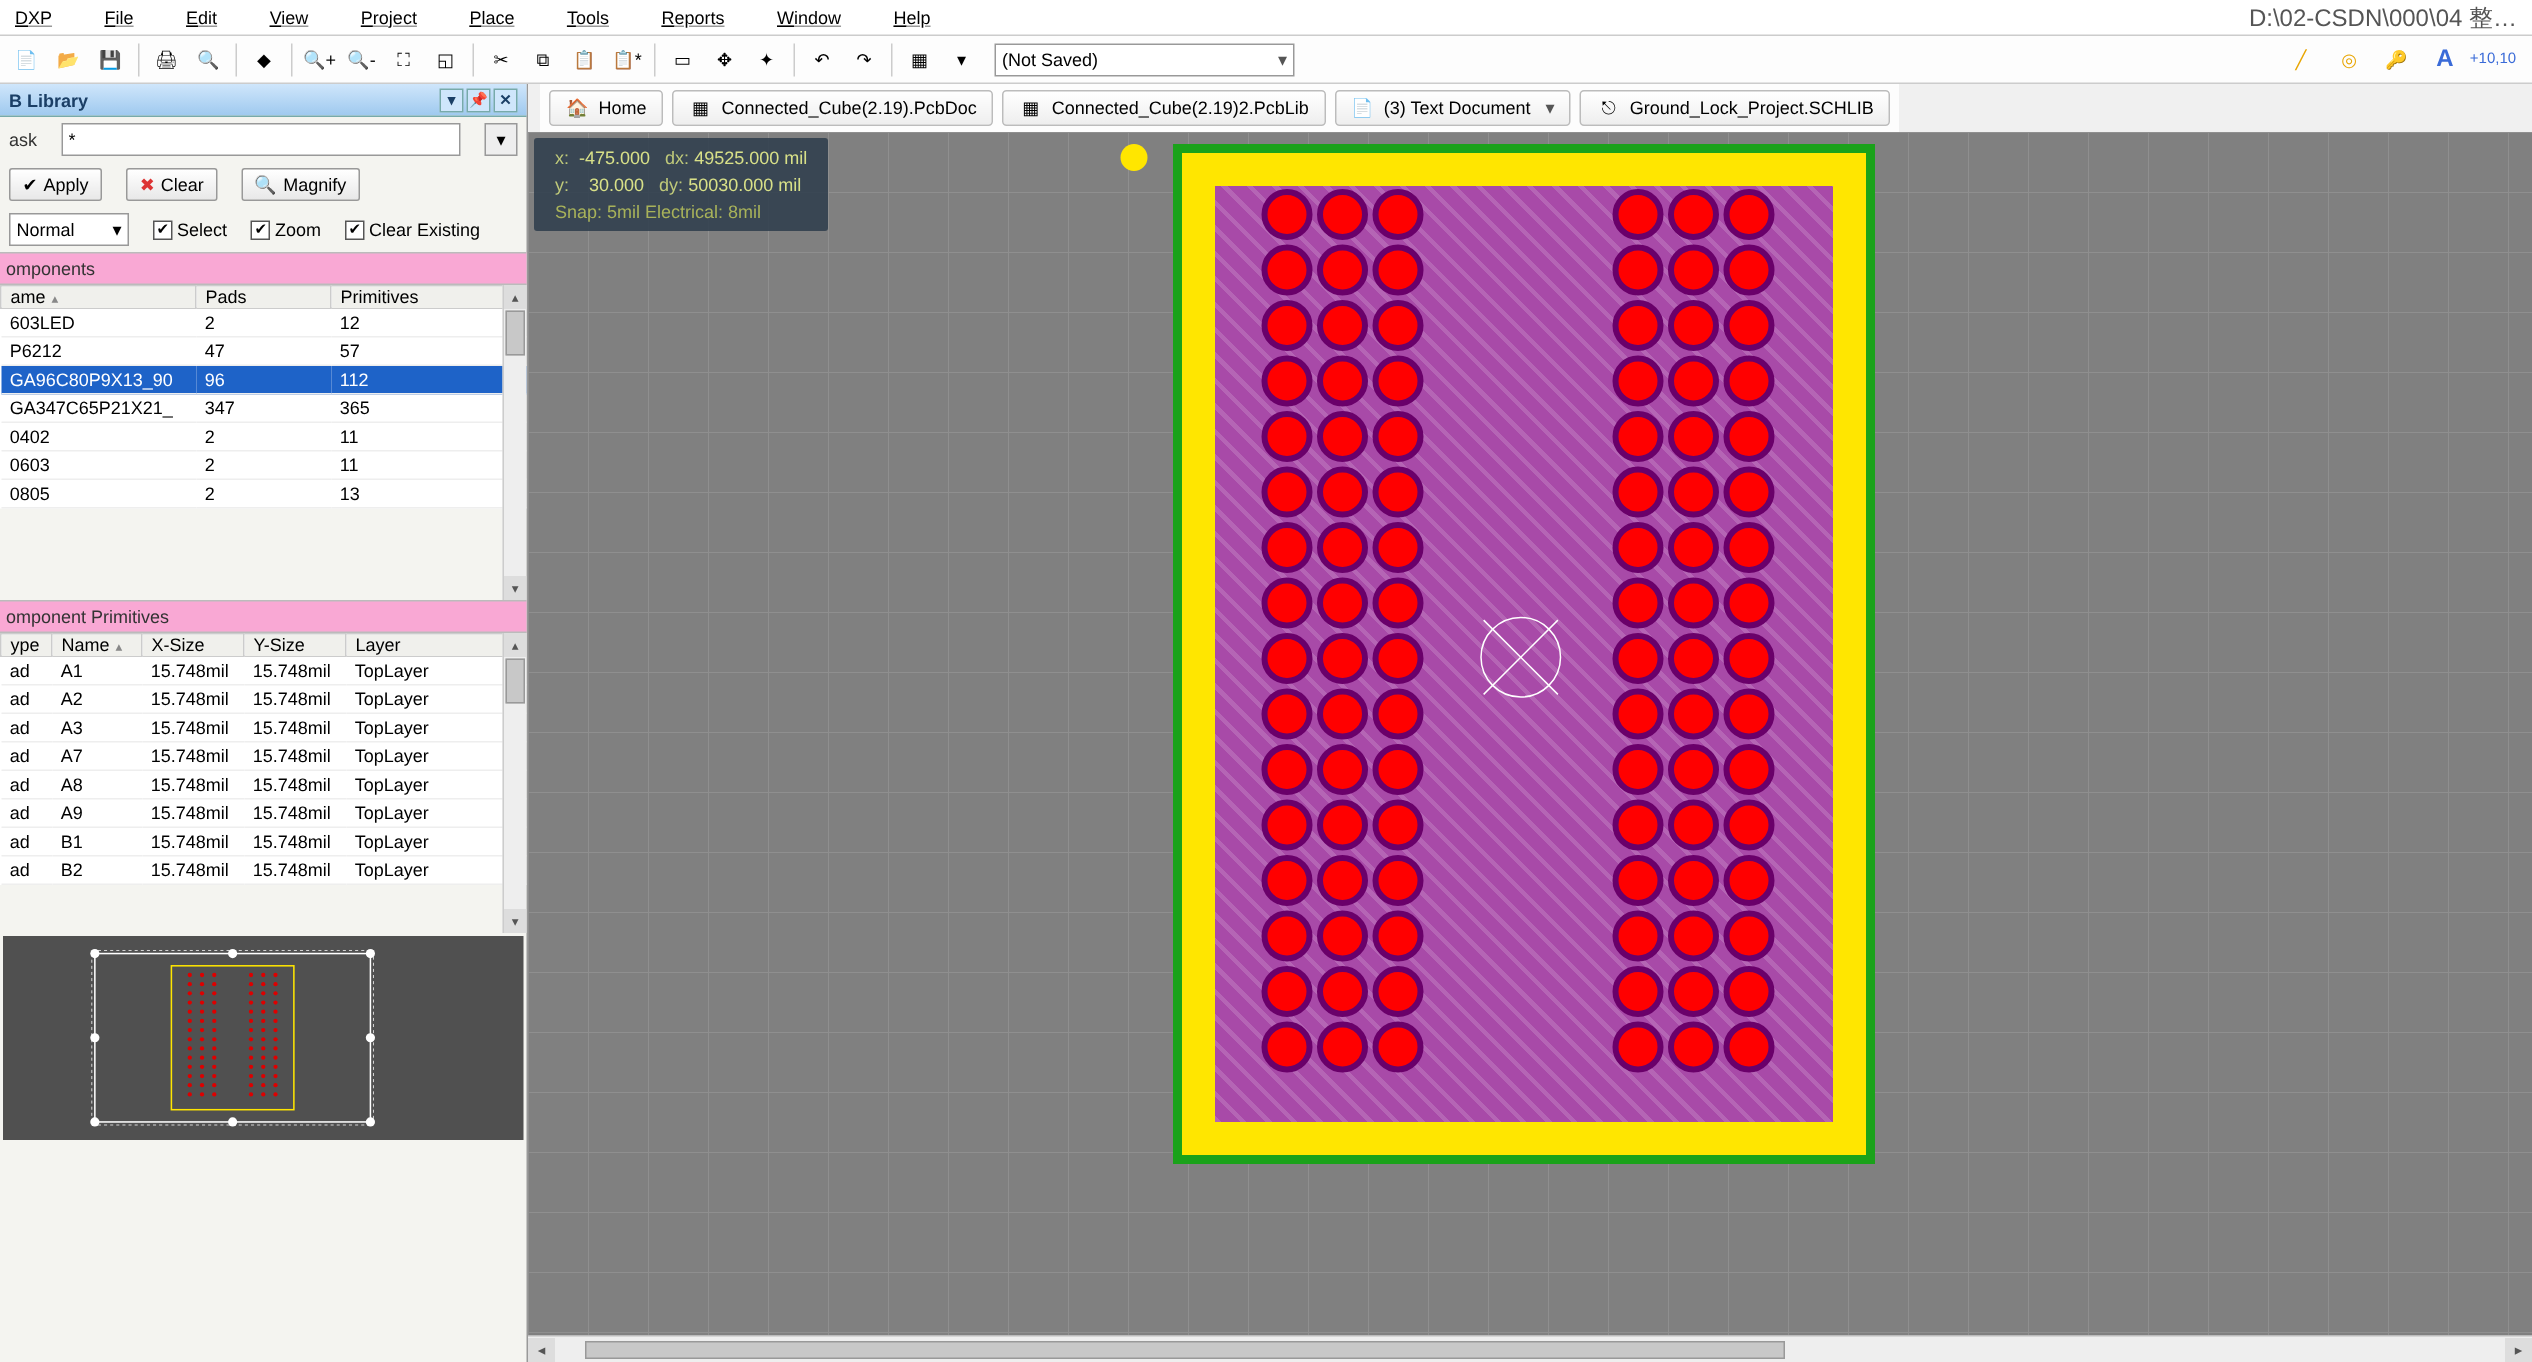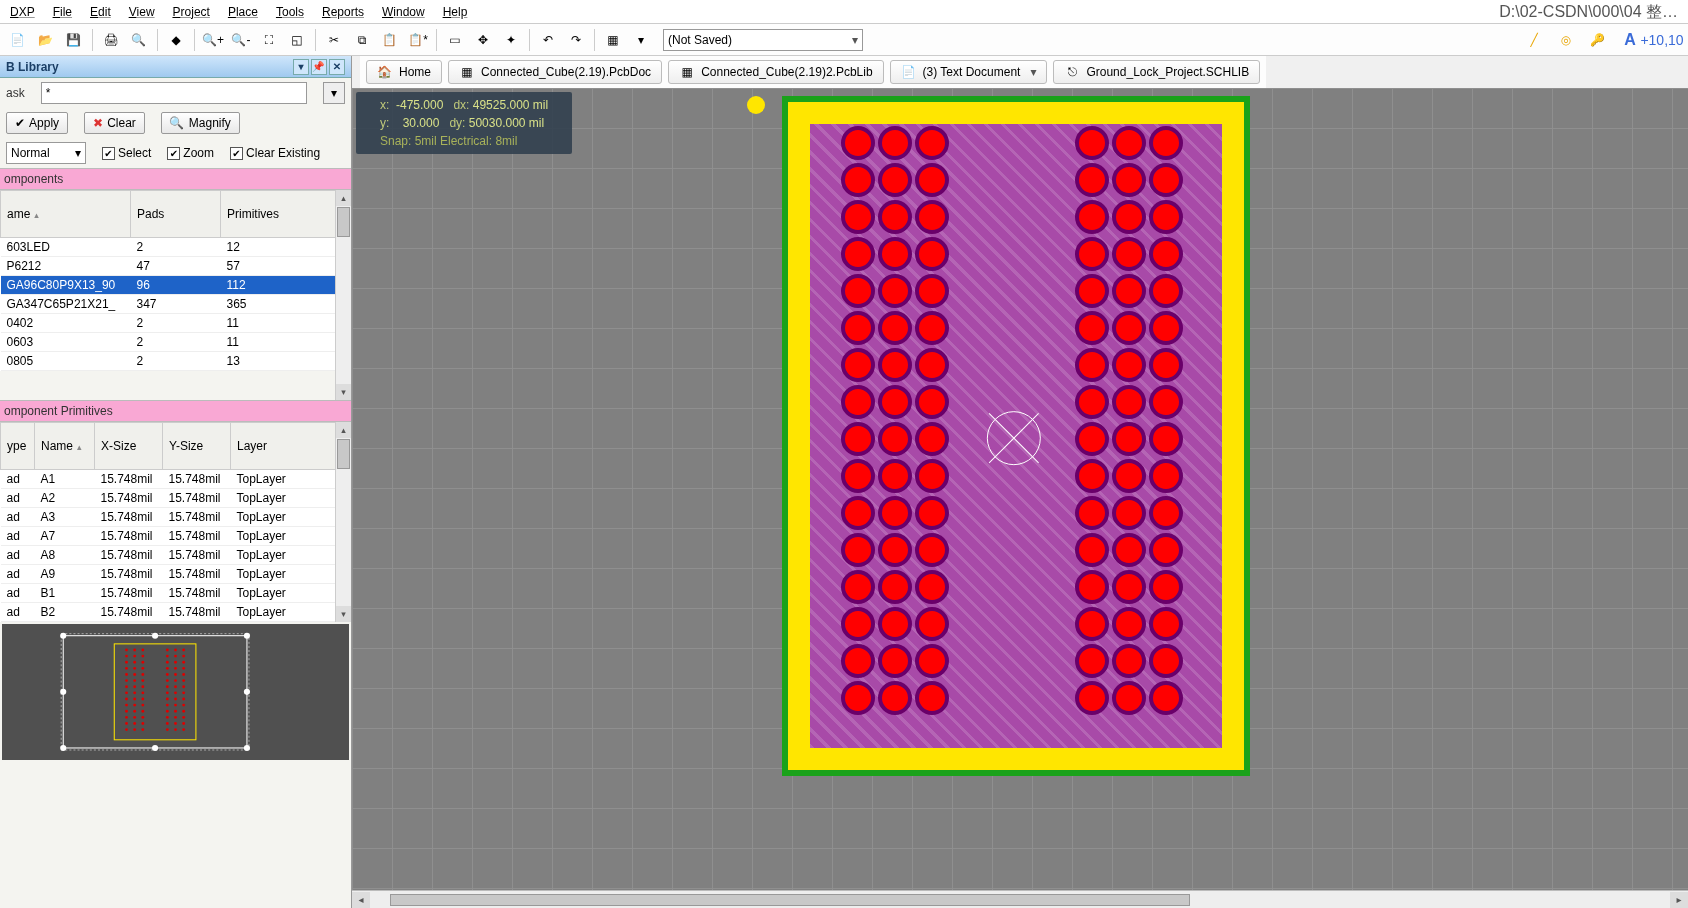--- a/index.html
+++ b/index.html
@@ -1,18 +1,18 @@
 <!DOCTYPE html>
 <html><head>
 <meta charset="utf-8">
 <style>
 * { box-sizing: border-box; margin: 0; padding: 0; font-family: "Segoe UI", Tahoma, sans-serif; font-size: 12px; }
 body { background: #f0f0f0; width: 1688px; height: 908px; overflow: hidden; position: relative; }
 
-.menubar { height: 24px; background: #fff; display: flex; gap: 18px; padding: 2px 10px; align-items: center; border-bottom: 1px solid #ccc; }
+.menubar { height: 24px; background: #fff; display: flex; gap: 35px; padding: 2px 10px; align-items: center; border-bottom: 1px solid #ccc; }
 .menubar span { text-decoration: underline; text-decoration-color: #999; }
 
 .toolbar { height: 32px; background: #fdfdfd; display: flex; align-items: center; padding: 2px 4px; border-bottom: 1px solid #ccc; }
 .toolbar .tb-btn { width: 24px; height: 24px; display: inline-flex; align-items: center; justify-content: center; margin: 0 2px; cursor: pointer; border-radius: 2px; }
 .toolbar .sep { width: 1px; height: 22px; background: #ccc; margin: 0 4px; }
 .toolbar .combo { display: inline-flex; align-items: center; border: 1px solid #999; background: #fff; height: 22px; width: 200px; margin-left: 8px; padding: 0 4px; }
 .toolbar .combo-arrow { margin-left: auto; color: #555; }
 .toolbar .right-group { margin-left: auto; display: flex; align-items: center; gap: 4px; padding-right: 8px; }
 
 .doc-tabs { position: absolute; left: 360px; top: 56px; height: 32px; display: flex; align-items: center; gap: 6px; padding: 3px 6px; background: #fdfdfd; }
@@ -29,38 +29,38 @@
 .row input[type=text] { flex:1; border:1px solid #999; height:22px; padding:0 4px; }
 .row .dd-btn { width:22px;height:22px;border:1px solid #999;background:#eee;display:inline-flex;align-items:center;justify-content:center;cursor:pointer;}
 .btn { display:inline-flex;align-items:center;gap:4px;border:1px solid #999;background:linear-gradient(#fff,#e8e8e8);padding:3px 8px;border-radius:2px;cursor:pointer;}
 .sel-combo { border:1px solid #999;height:22px;background:#fff;padding:0 4px;display:inline-flex;align-items:center;min-width:80px;}
 .chk { display:inline-flex;align-items:center;gap:3px;}
 .chk .box { width:13px;height:13px;border:1px solid #555;background:#fff;display:inline-flex;align-items:center;justify-content:center;font-size:10px;}
 
 .grid-header { background:#f9a8d4;border-top:1px solid #bbb;border-bottom:1px solid #bbb;height:22px;display:flex;align-items:center;padding:0 4px;font-weight:normal;color:#333;}
 .table-wrap { position:relative; }
 .tbl { width:100%; border-collapse:collapse; background:#fff;}
-.tbl th { background:#f0f0ec;border:1px solid #ccc;text-align:left;padding:16px 6px;font-weight:normal;position:relative;}
+.tbl th { background:#f0f0ec;border:1px solid #ccc;text-align:left;padding:0 6px;font-weight:normal;position:relative;}
 .tbl th .sort { font-size:9px;color:#888;margin-left:4px;}
 .tbl td { border-bottom:1px solid #eee;padding:2px 6px;}
 .tbl tr.sel td { background:#1e63c8;color:#fff;}
 .scroll-ind { position:absolute;right:0;top:0;width:16px;height:100%;background:#eee;border-left:1px solid #ccc;}
 .scroll-ar { height:16px;background:#ddd;display:flex;align-items:center;justify-content:center;font-size:9px;color:#555;cursor:pointer;}
 .scroll-thumb { background:#c8c8c8;margin:1px;height:30px;border:1px solid #999;}
 
 .preview { flex:0 0 130px;background:#505050;margin:2px;position:relative;}
 
 .canvas { position:absolute; left:352px; top:88px; right:0; bottom:18px; background:#808080; overflow:hidden;}
 .gridlines { position:absolute;inset:0;
   background-image:
    linear-gradient(#8f8f8f 1px,transparent 1px),
    linear-gradient(90deg,#8f8f8f 1px,transparent 1px);
   background-size: 40px 40px;
 }
-.info-overlay { position:absolute;left:4px;top:4px;background:rgba(45,60,75,.85);color:#bfc97a;padding:4px 24px;font-family:monospace;font-size:14px;line-height:18px;border-radius:2px;}
+.info-overlay { position:absolute;left:4px;top:4px;background:rgba(45,60,75,.85);color:#bfc97a;padding:4px 14px;font-family:monospace;font-size:14px;line-height:18px;border-radius:2px;}
 .info-overlay .lg { color:#d8e088;}
 .origin-dot { position:absolute; width:18px;height:18px;border-radius:50%;background:#ffe600;}
 
 .board { position:absolute; left:430px; top:8px; width:468px; height:680px; }
 .board-outer { position:absolute; inset:0; border:6px solid #1aa21a; background:#ffe600; }
 .board-inner { position:absolute; left:24px; top:24px; right:24px; bottom:24px; background:#a84aa8;
   background-image: repeating-linear-gradient(45deg, rgba(255,255,255,0.15) 0 3px, transparent 3px 12px);
   border:4px solid #ffe600;
 }
 .corner-cut { position:absolute; left:6px; top:6px; width:48px; height:48px; background:#ffe600; clip-path: polygon(0 0, 100% 0, 0 100%); }
@@ -125,21 +125,21 @@
   <span class="tb-btn">▾</span>
   <div class="combo">
     <span>(Not Saved)</span>
     <span class="combo-arrow">▾</span>
   </div>
   <div class="right-group">
     <span class="tb-btn" style="color:#e8a500">╱</span>
     <span class="tb-btn" style="color:#e8a500">◎</span>
     <span class="tb-btn" style="color:#e8a500">🔑</span>
     <span class="tb-btn" style="color:#3a6bd8;font-weight:bold;font-size:16px">A</span>
-    <span class="tb-btn" style="color:#3a6bd8;font-size:14px">+10,10</span>
+    <span class="tb-btn" style="color:#3a6bd8;font-size:10px">+10,10</span>
   </div>
 </div>
 
 <div class="doc-tabs">
     <div class="doc-tab">
       <span class="icn">🏠</span>
       <span>Home</span>
     </div>
     <div class="doc-tab">
       <span class="icn">▦</span>

